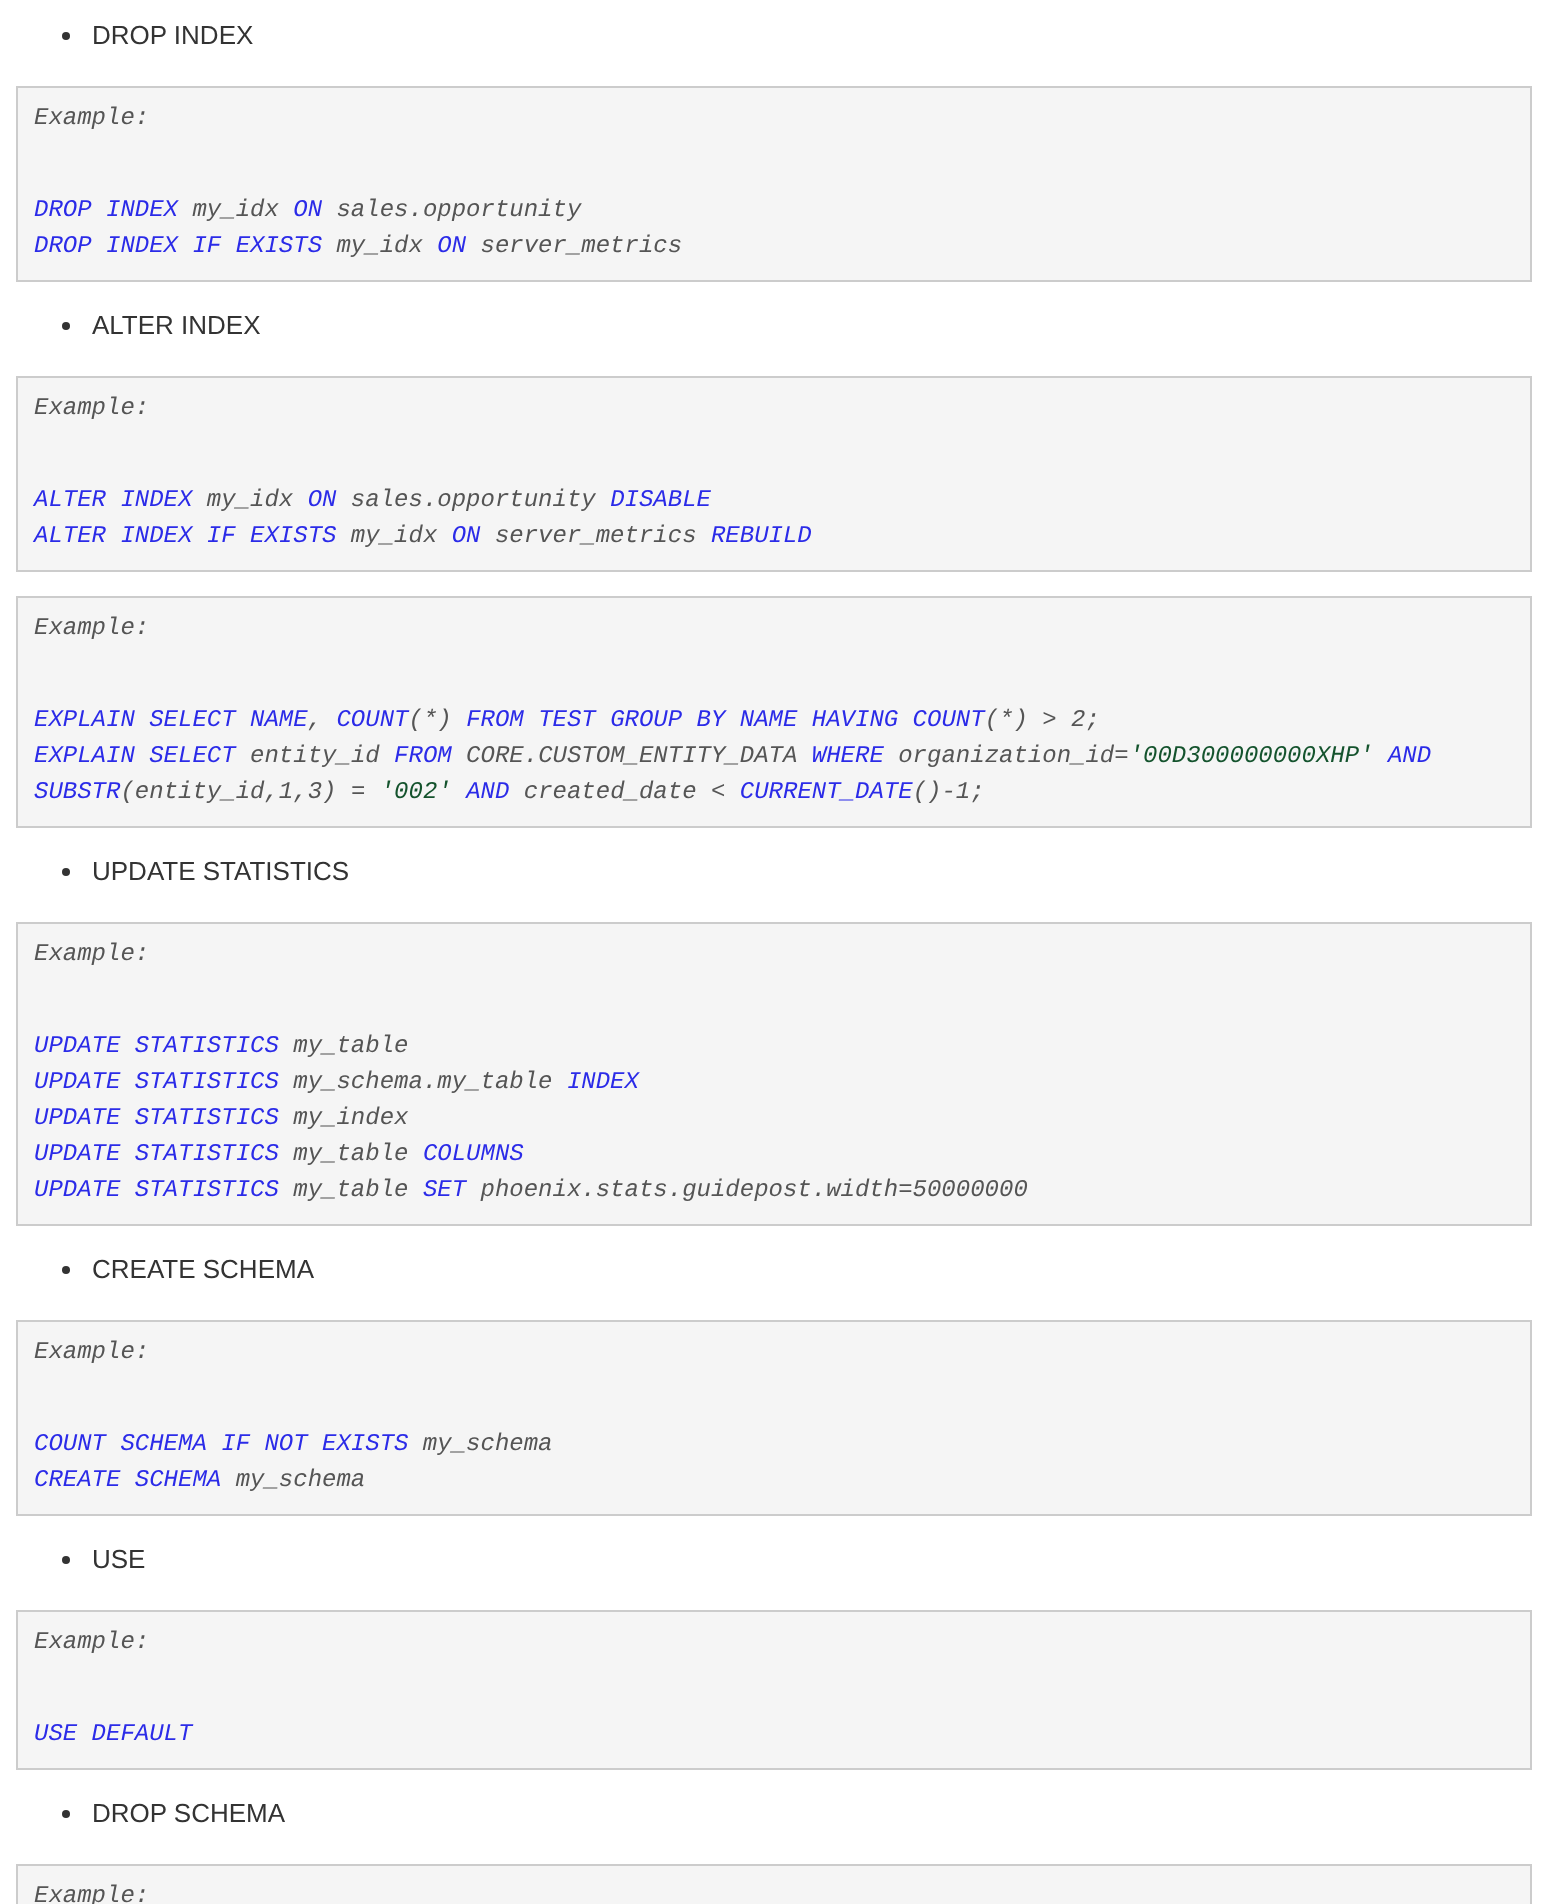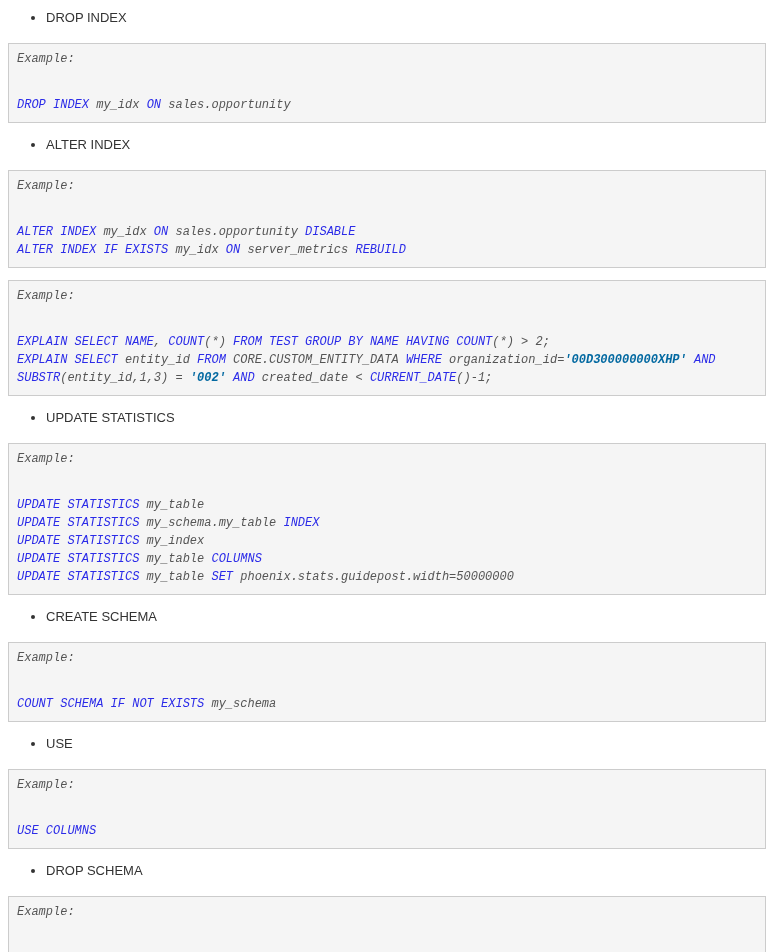--- a/index.html
+++ b/index.html
@@ -36,32 +36,32 @@
     margin-bottom: 12px;
     font-style: italic;
   }
   .code-lines {
     white-space: pre-wrap;
     word-wrap: break-word;
     margin-top: 28px;
   }
   .kw { color: #2b2be8; }
   .plain { color: #555; }
-  .str { color: #0369a1; font-weight: bold; }
+  .str { color: #14532d; }
 </style>
 </head>
 <body>
 
 <div id="content">
     <ul>
       <li>DROP INDEX</li>
     </ul>
     <div class="example-box">
       <div class="example-label">Example:</div>
-      <div class="code-lines"><div><span class="kw">DROP INDEX</span><span class="plain"> my_idx </span><span class="kw">ON</span><span class="plain"> sales.opportunity</span></div></div>
+      <div class="code-lines"><div><span class="kw">DROP INDEX</span><span class="plain"> my_idx </span><span class="kw">ON</span><span class="plain"> sales.opportunity</span></div><div><span class="kw">DROP INDEX IF EXISTS</span><span class="plain"> my_idx </span><span class="kw">ON</span><span class="plain"> server_metrics</span></div></div>
     </div>
     <ul>
       <li>ALTER INDEX</li>
     </ul>
     <div class="example-box">
       <div class="example-label">Example:</div>
       <div class="code-lines"><div><span class="kw">ALTER INDEX</span><span class="plain"> my_idx </span><span class="kw">ON</span><span class="plain"> sales.opportunity </span><span class="kw">DISABLE</span></div><div><span class="kw">ALTER INDEX IF EXISTS</span><span class="plain"> my_idx </span><span class="kw">ON</span><span class="plain"> server_metrics </span><span class="kw">REBUILD</span></div></div>
     </div>
     <div class="example-box">
       <div class="example-label">Example:</div>
@@ -72,28 +72,28 @@
     </ul>
     <div class="example-box">
       <div class="example-label">Example:</div>
       <div class="code-lines"><div><span class="kw">UPDATE STATISTICS</span><span class="plain"> my_table</span></div><div><span class="kw">UPDATE STATISTICS</span><span class="plain"> my_schema.my_table </span><span class="kw">INDEX</span></div><div><span class="kw">UPDATE STATISTICS</span><span class="plain"> my_index</span></div><div><span class="kw">UPDATE STATISTICS</span><span class="plain"> my_table </span><span class="kw">COLUMNS</span></div><div><span class="kw">UPDATE STATISTICS</span><span class="plain"> my_table </span><span class="kw">SET</span><span class="plain"> phoenix.stats.guidepost.width=50000000</span></div></div>
     </div>
     <ul>
       <li>CREATE SCHEMA</li>
     </ul>
     <div class="example-box">
       <div class="example-label">Example:</div>
-      <div class="code-lines"><div><span class="kw">COUNT SCHEMA IF NOT EXISTS</span><span class="plain"> my_schema</span></div></div>
+      <div class="code-lines"><div><span class="kw">COUNT SCHEMA IF NOT EXISTS</span><span class="plain"> my_schema</span></div><div><span class="kw">CREATE SCHEMA</span><span class="plain"> my_schema</span></div></div>
     </div>
     <ul>
       <li>USE</li>
     </ul>
     <div class="example-box">
       <div class="example-label">Example:</div>
-      <div class="code-lines"><div><span class="kw">USE COLUMNS</span></div></div>
+      <div class="code-lines"><div><span class="kw">USE DEFAULT</span></div></div>
     </div>
     <ul>
       <li>DROP SCHEMA</li>
     </ul>
     <div class="example-box">
       <div class="example-label">Example:</div>
       <div class="code-lines"><div><span class="kw">DROP SCHEMA IF EXISTS</span><span class="plain"> my_schema</span></div><div><span class="kw">DROP SCHEMA</span><span class="plain"> my_schema</span></div></div>
     </div>
   </div>
 

